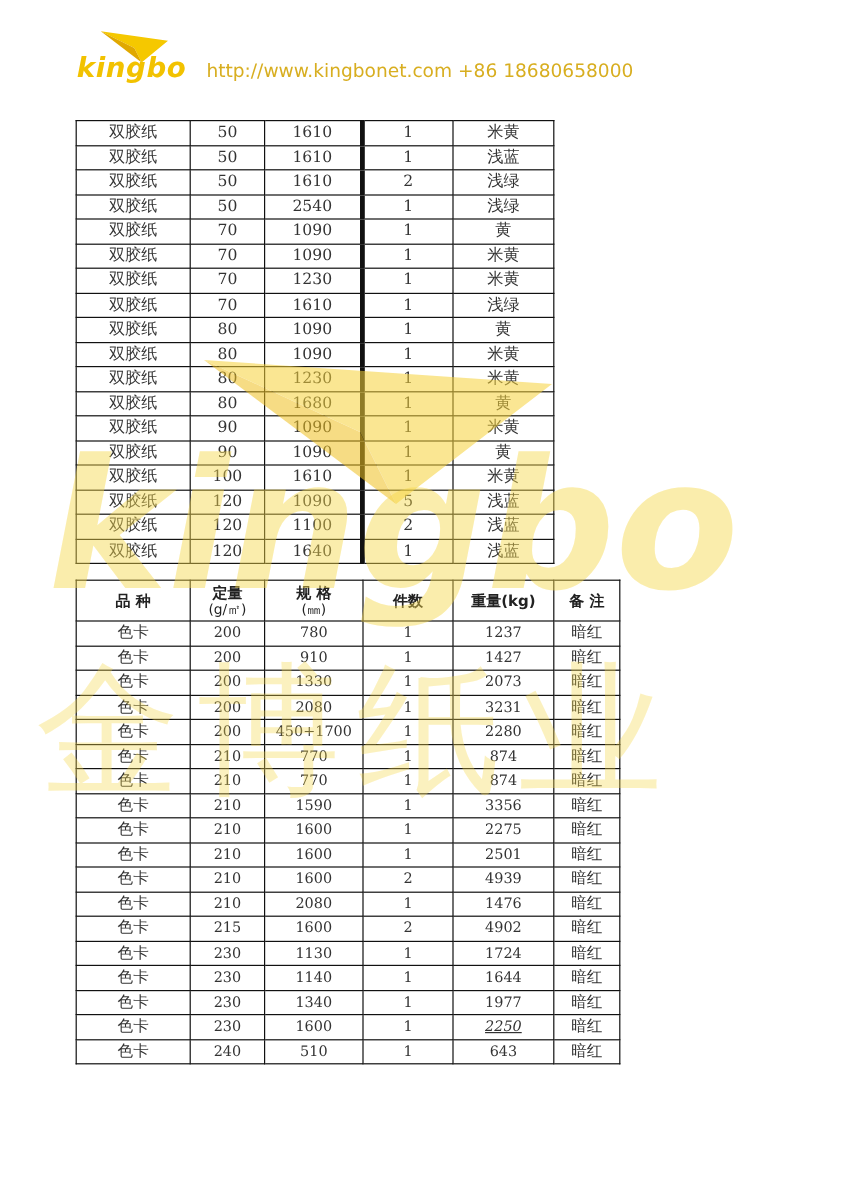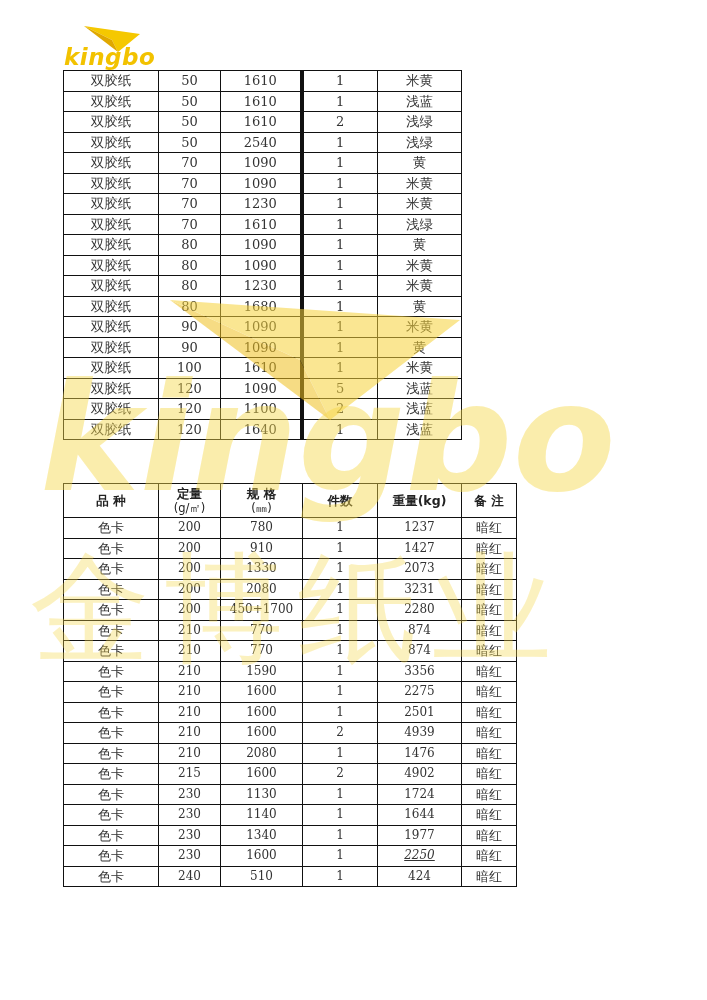--- a/index.html
+++ b/index.html
@@ -9,21 +9,21 @@
   .logo { position: absolute; left: 0; top: 0; width: 100px; height: 52px; }
   .logo-plane { position: absolute; left: 22px; top: 2px; width: 60px; height: 30px; }
   .logo-text { position: absolute; left: 4px; top: 22px; font-family: "DejaVu Sans", sans-serif; font-weight: bold; font-style: italic; font-size: 23px; color: #f2c200; letter-spacing: 0.5px; }
   .contact { position: absolute; left: 112px; top: 28px; font-family: "DejaVu Sans", sans-serif; font-size: 15.5px; color: #d8ae20; white-space: nowrap; }
 
   .watermark { position: absolute; left: 0; top: 0; width: 707px; height: 1000px; pointer-events: none; z-index: 3; }
 
   table { border-collapse: collapse; position: absolute; table-layout: fixed; z-index: 1; }
   td, th { border: 1.5px solid #111; text-align: center; padding: 0; font-size: 13px; font-weight: normal; color: #333; }
 
-  .t1 { left: 63px; top: 70px; width: 398px; }
+  .t1 { left: 63px; top: 100px; width: 398px; }
   .t1 td { height: 19.5px; line-height: 19px; }
   .t1 td.thick { border-left: 4px solid #111; }
   .t1 td.name, .t1 td.note { font-size: 13.5px; }
 
   .t2 { left: 63px; top: 483px; width: 453px; }
   .t2 th { height: 33px; font-family: "DejaVu Sans", sans-serif; font-weight: bold; font-size: 12.5px; line-height: 14px; color: #222; }
   .t2 th .sub { font-weight: normal; font-size: 11.5px; display: block; }
   .t2 td { height: 19.5px; line-height: 19px; font-size: 12px; }
   .t2 td.name, .t2 td.note { font-size: 13px; }
   .u { text-decoration: underline; font-style: italic; text-align: center; }
@@ -32,20 +32,21 @@
 <body>
 
 <div class="header">
   <div class="logo">
     <svg class="logo-plane" viewBox="0 0 60 30">
       <polygon points="2,2 58,10 36,28 30,16" fill="#f5c800"></polygon>
       <polygon points="2,2 30,16 36,28" fill="#e0a800"></polygon>
     </svg>
     <span class="logo-text">kingbo</span>
   </div>
+  <span class="contact">http://www.kingbonet.com  +86 18680658000</span>
 </div>
 
 <table class="t1">
   <colgroup>
     <col style="width:95px">
       <col style="width:62px">
       <col style="width:81px">
       <col style="width:76px">
       <col style="width:84px">
   </colgroup>
@@ -333,21 +334,21 @@
         <td>1600</td>
         <td>1</td>
         <td class="u">2250</td>
         <td class="note">暗红</td>
       </tr>
       <tr>
         <td class="name">色卡</td>
         <td>240</td>
         <td>510</td>
         <td>1</td>
-        <td>424</td>
+        <td>643</td>
         <td class="note">暗红</td>
       </tr>
     </tbody>
 </table>
 
 <svg class="watermark" viewBox="0 0 707 1000">
   <g opacity="0.55">
     <polygon points="170,300 460,320 330,420 300,360" fill="#f6d23a"></polygon>
     <polygon points="170,300 300,360 330,420" fill="#efc020"></polygon>
   </g>

